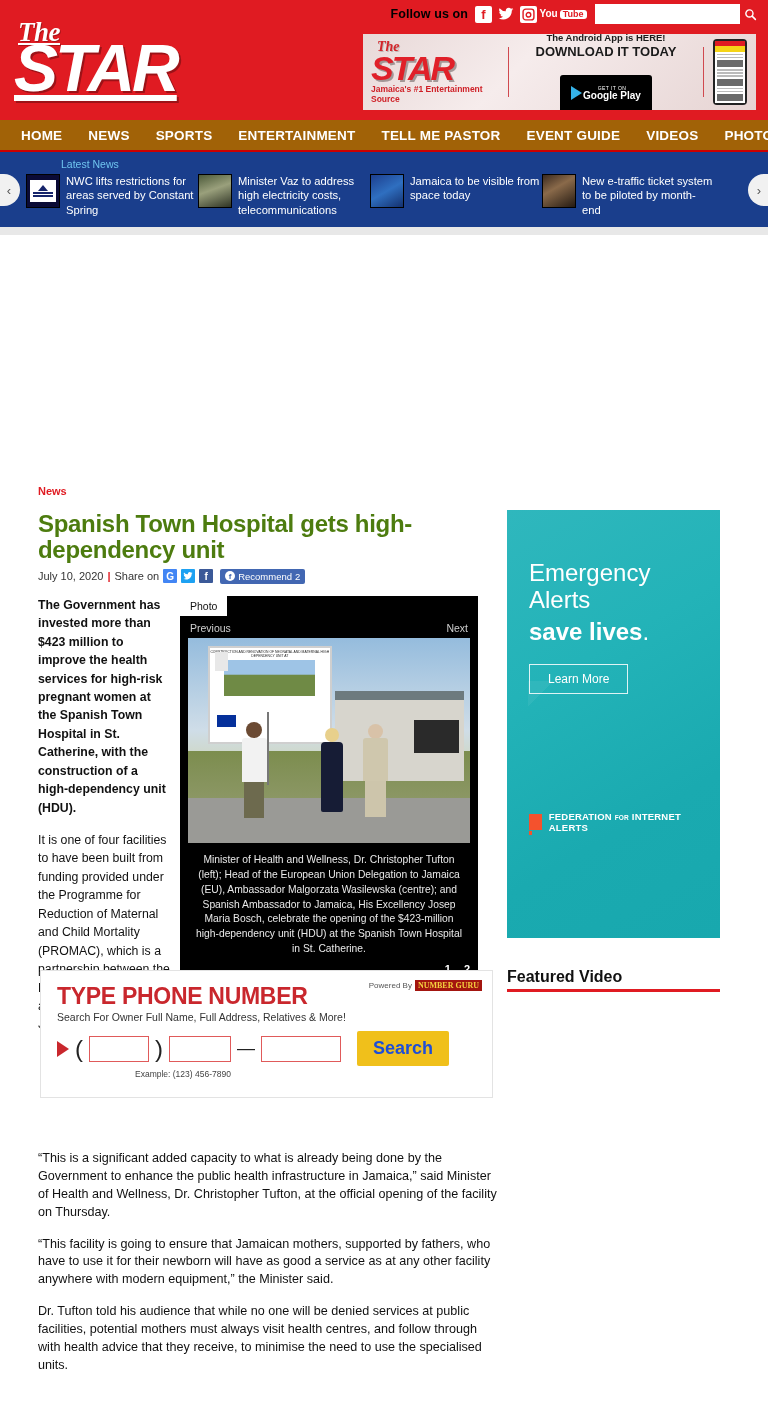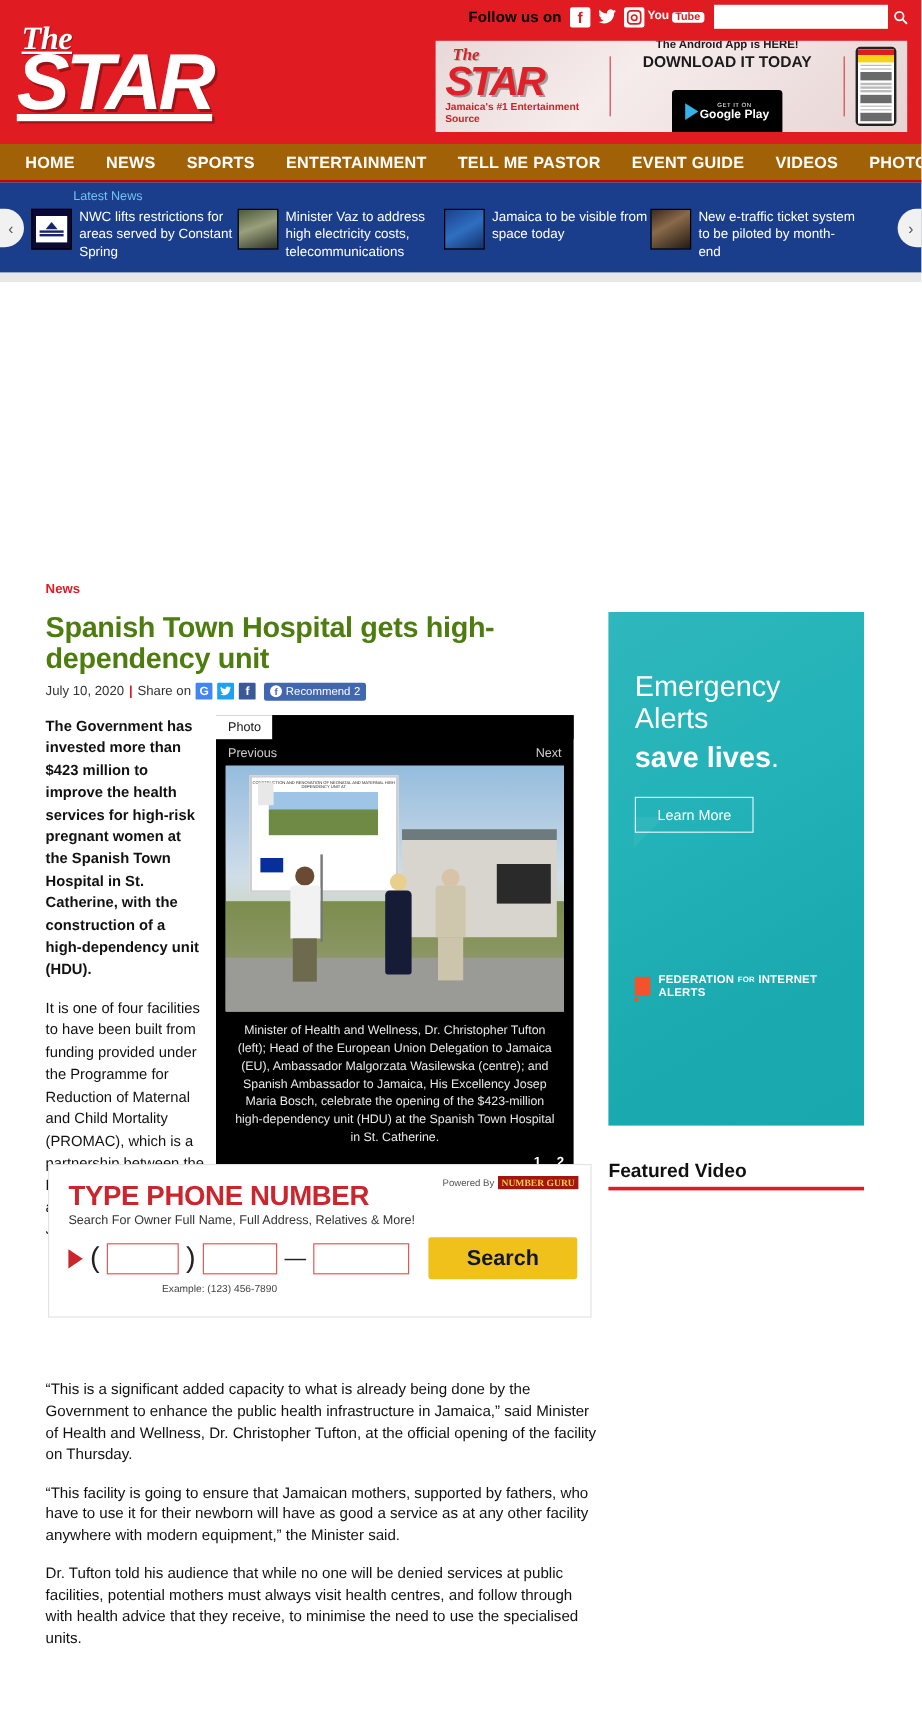--- a/index.html
+++ b/index.html
@@ -281,21 +281,21 @@
     width:0;height:0;border-left:12px solid #c9272d;
     border-top:8px solid transparent;border-bottom:8px solid transparent;
   }
   .pa-paren{ font-size:24px;color:#222;font-weight:300; }
   .pa-in{ height:26px;border:1.5px solid #e05a5a;outline:none;background:#fff;
           font-size:12px;padding:0 5px;font-family:"Liberation Sans",sans-serif;}
   .pa-in.a{ width:60px; } .pa-in.b{ width:62px; } .pa-in.c{ width:80px; }
   .pa-dash{ font-size:18px;color:#222; }
   .pa-search{
     margin-left:10px;background:#f0c01b;border:none;cursor:pointer;
-    font-size:18px;font-weight:bold;color:#0f172a;padding:7px 32px;border-radius:2px;
+    font-size:18px;font-weight:bold;color:#1d4ed8;padding:7px 16px;border-radius:2px;
     font-family:"Liberation Sans",sans-serif;
   }
   .pa-eg{ font-size:8.5px;color:#444;margin:3px 0 0 78px; }
 
   
   .bodytext{
     position:absolute;left:38px;top:915px;width:460px;
   }
   .bodytext p{ margin:0 0 14px 0;font-size:12.6px;line-height:1.42;color:#111; }
 

